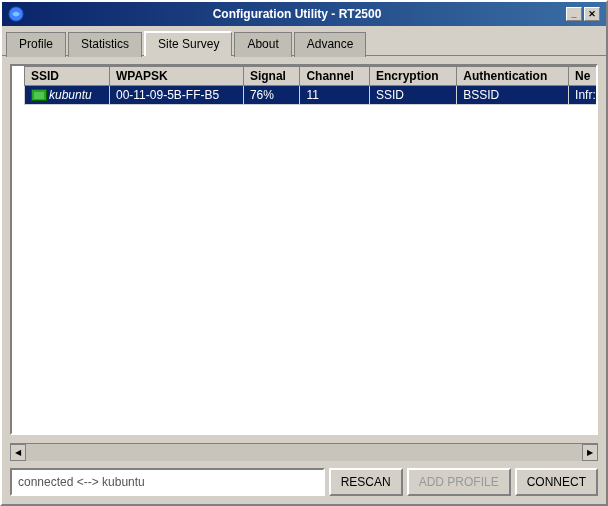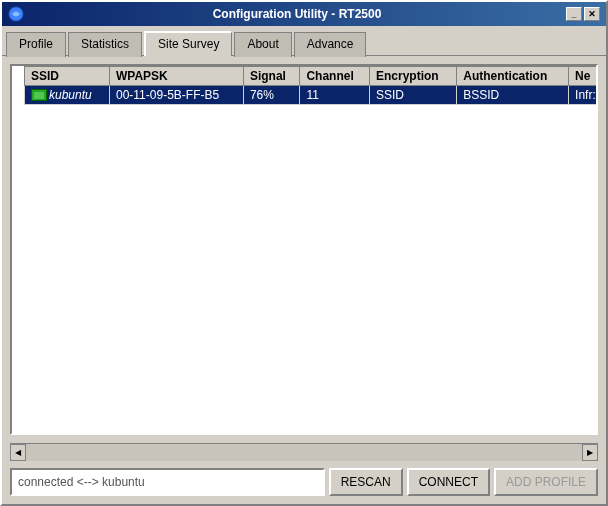--- a/index.html
+++ b/index.html
@@ -309,17 +309,17 @@
       <div class="scroll-btn">◀</div>
       <div class="scroll-track"></div>
       <div class="scroll-btn">▶</div>
     </div>
 
     <div class="bottom-bar">
       <div class="status-field">
         <span>connected &lt;--&gt; kubuntu</span>
       </div>
       <button class="action-btn">RESCAN</button>
+      <button class="action-btn disabled">ADD PROFILE</button>
       <button class="action-btn connect">CONNECT</button>
-      <button class="action-btn disabled">ADD PROFILE</button>
     </div>
   </div>
 </div>
 
 </body></html>

